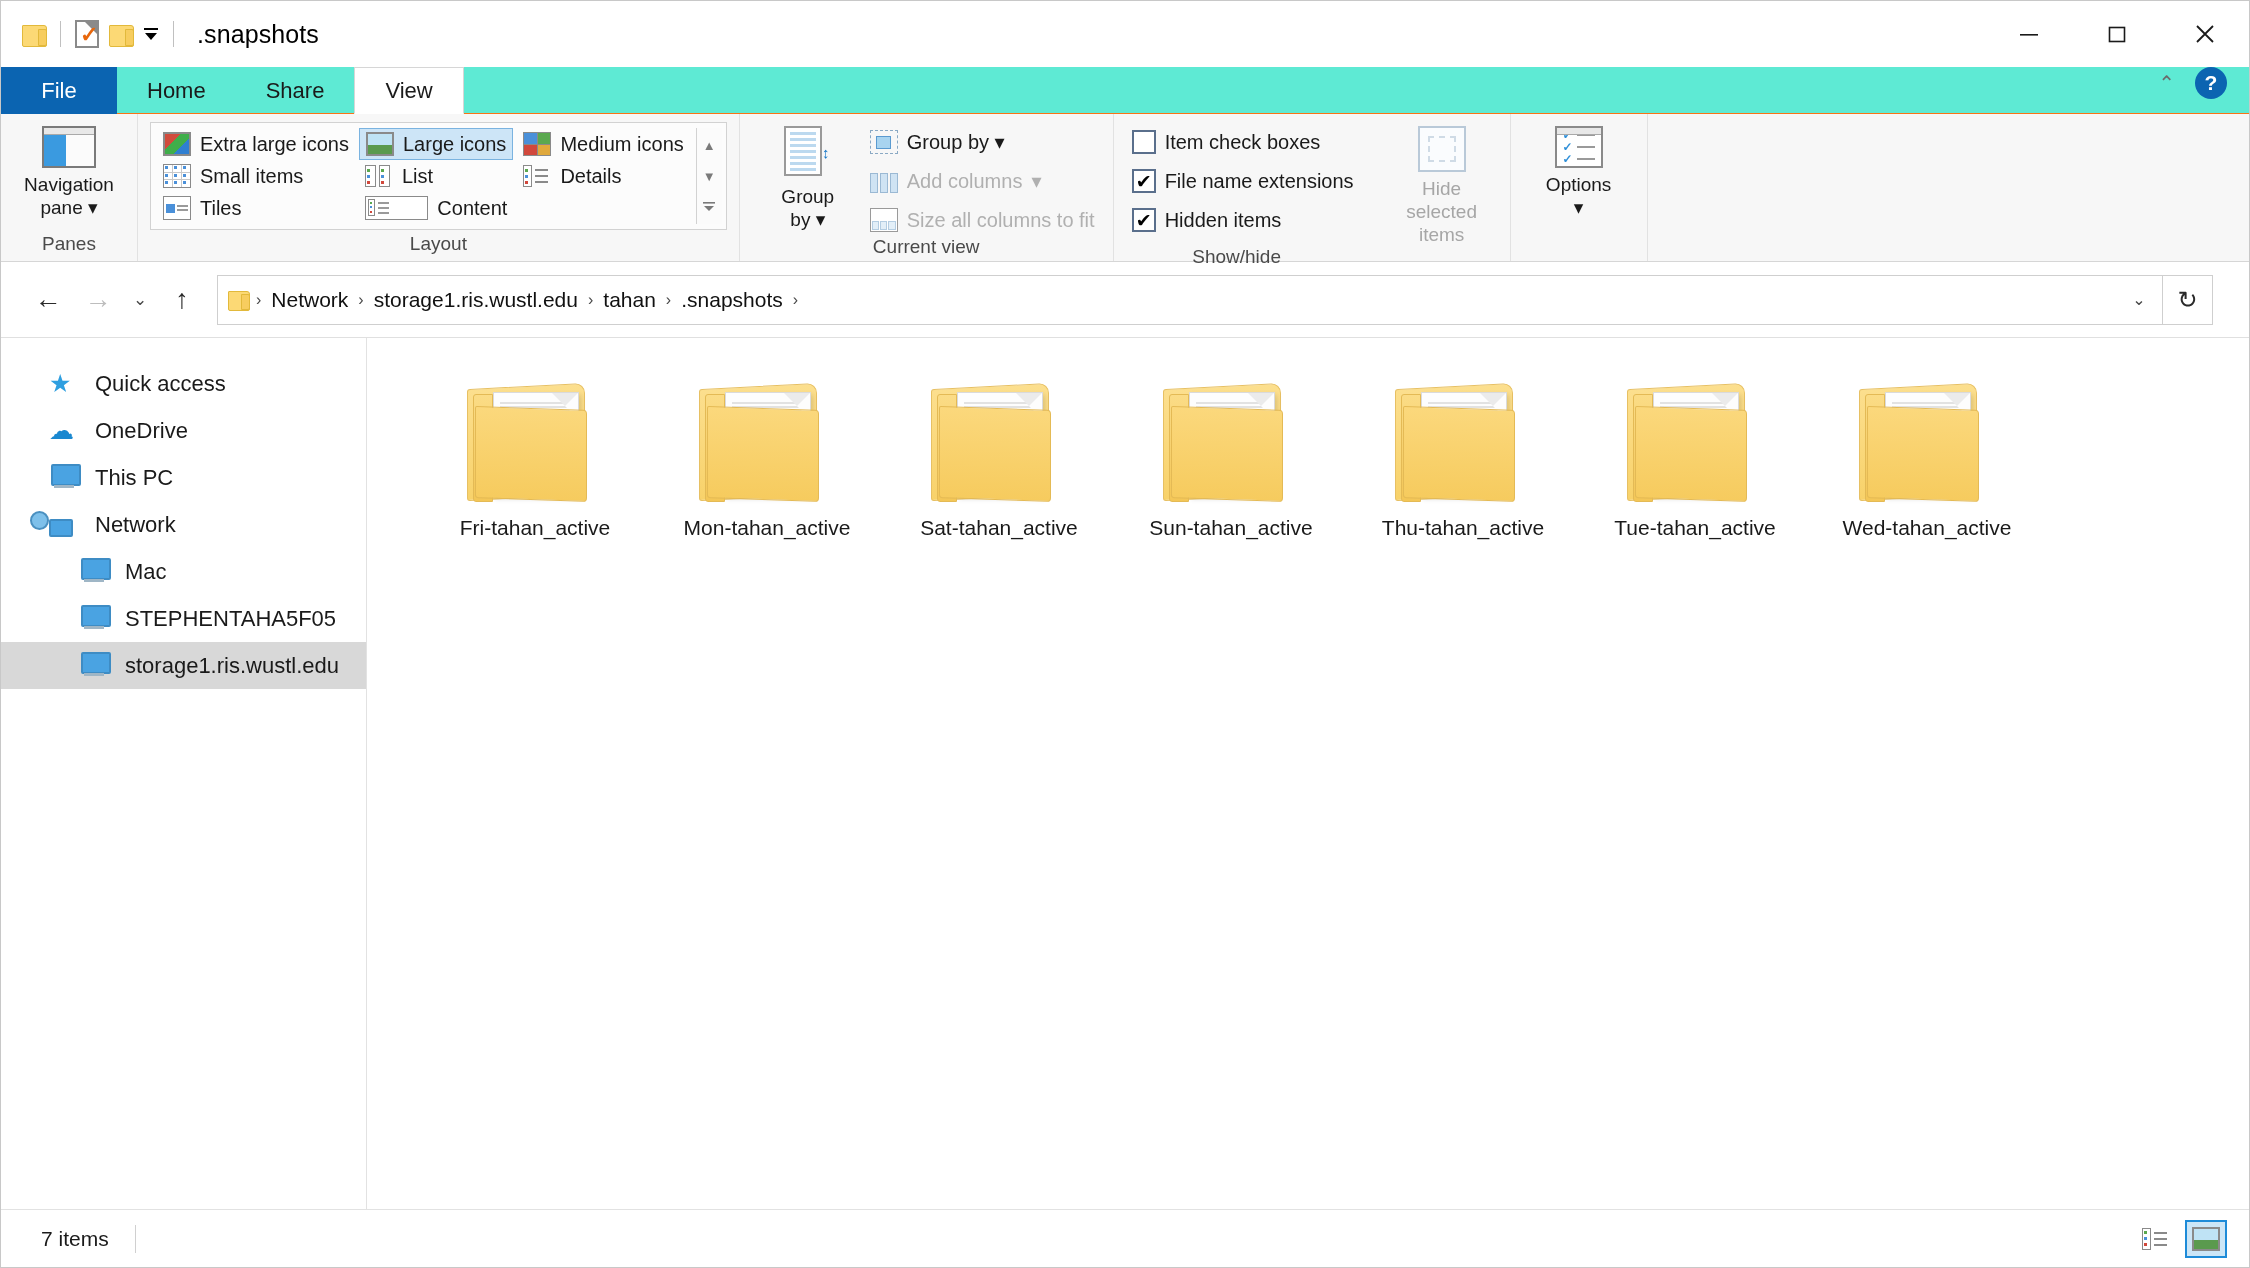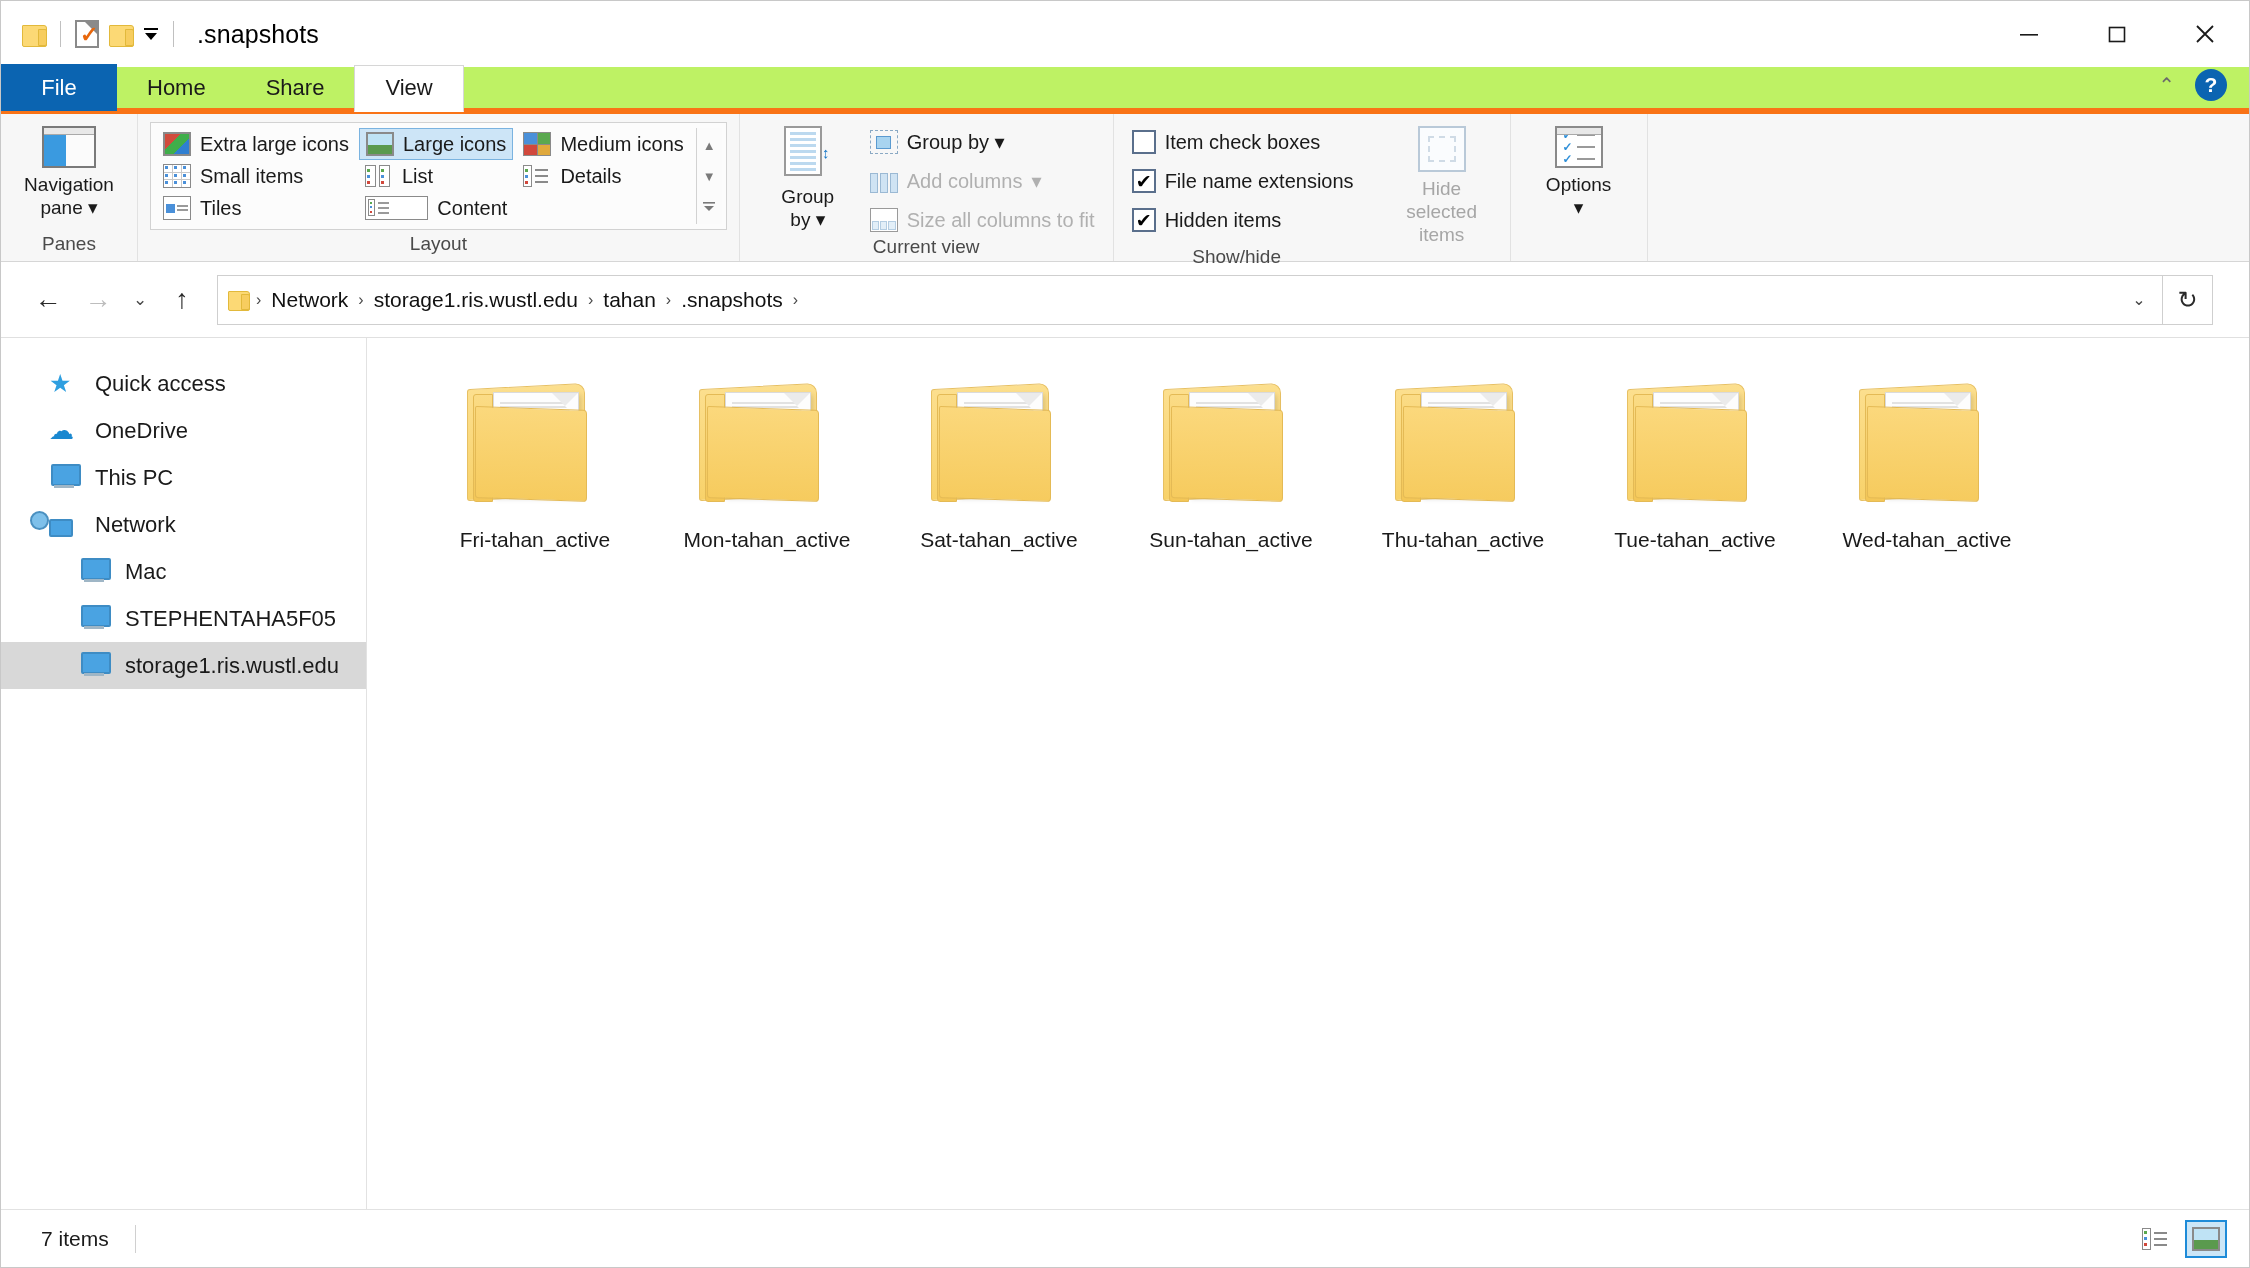--- a/index.html
+++ b/index.html
@@ -62,23 +62,23 @@
   }
   .win-controls { margin-left: auto; display: flex; height: 66px; }
   .win-btn {
     width: 88px; height: 66px; display: flex; align-items: center; justify-content: center;
   }
   .win-btn svg { display: block; }
 
   
   .tabstrip {
     height: 47px; flex: none; position: relative;
-    display: flex; align-items: center;
-    background: #bef264;
-    border-bottom: 6px solid #f97316;
+    display: flex; align-items: flex-start;
+    background: #5eead4;
+    border-bottom: 1px solid #f97316;
   }
   .tab {
     height: 47px; padding: 0 30px;
     display: flex; align-items: center; justify-content: center;
     font-size: 22px; color: #1a1a1a;
   }
   .tab.file {
     background: #0b64b1; color: #ffffff; min-width: 116px; padding: 0 24px;
   }
   .tab.active {
@@ -326,21 +326,21 @@
     content:""; position:absolute; right:0; top:0; width:15px; height:15px; border-radius:50%;
     background:#7ec0ea; border:2px solid #4a90c0;
   }
 
   .content {
     flex: 1; background: #ffffff; padding: 36px 0 0 52px;
     display: flex; flex-wrap: wrap; align-content: flex-start;
   }
   .tile {
     width: 232px; height: 230px; display: flex; flex-direction: column;
-    align-items: center; padding-top: 4px; gap: 12px;
+    align-items: center; padding-top: 4px;
   }
   .folder-big { width: 148px; height: 126px; position: relative; }
   .folder-big .back {
     position: absolute; left: 6px; top: 8px; width: 118px; height: 112px;
     background: linear-gradient(180deg,#fcdf8e 0%, #f8d26a 100%);
     border: 1px solid #e7c063;
     border-radius: 3px 10px 3px 3px;
     transform: skewY(-3deg);
   }
   .folder-big .doc {

